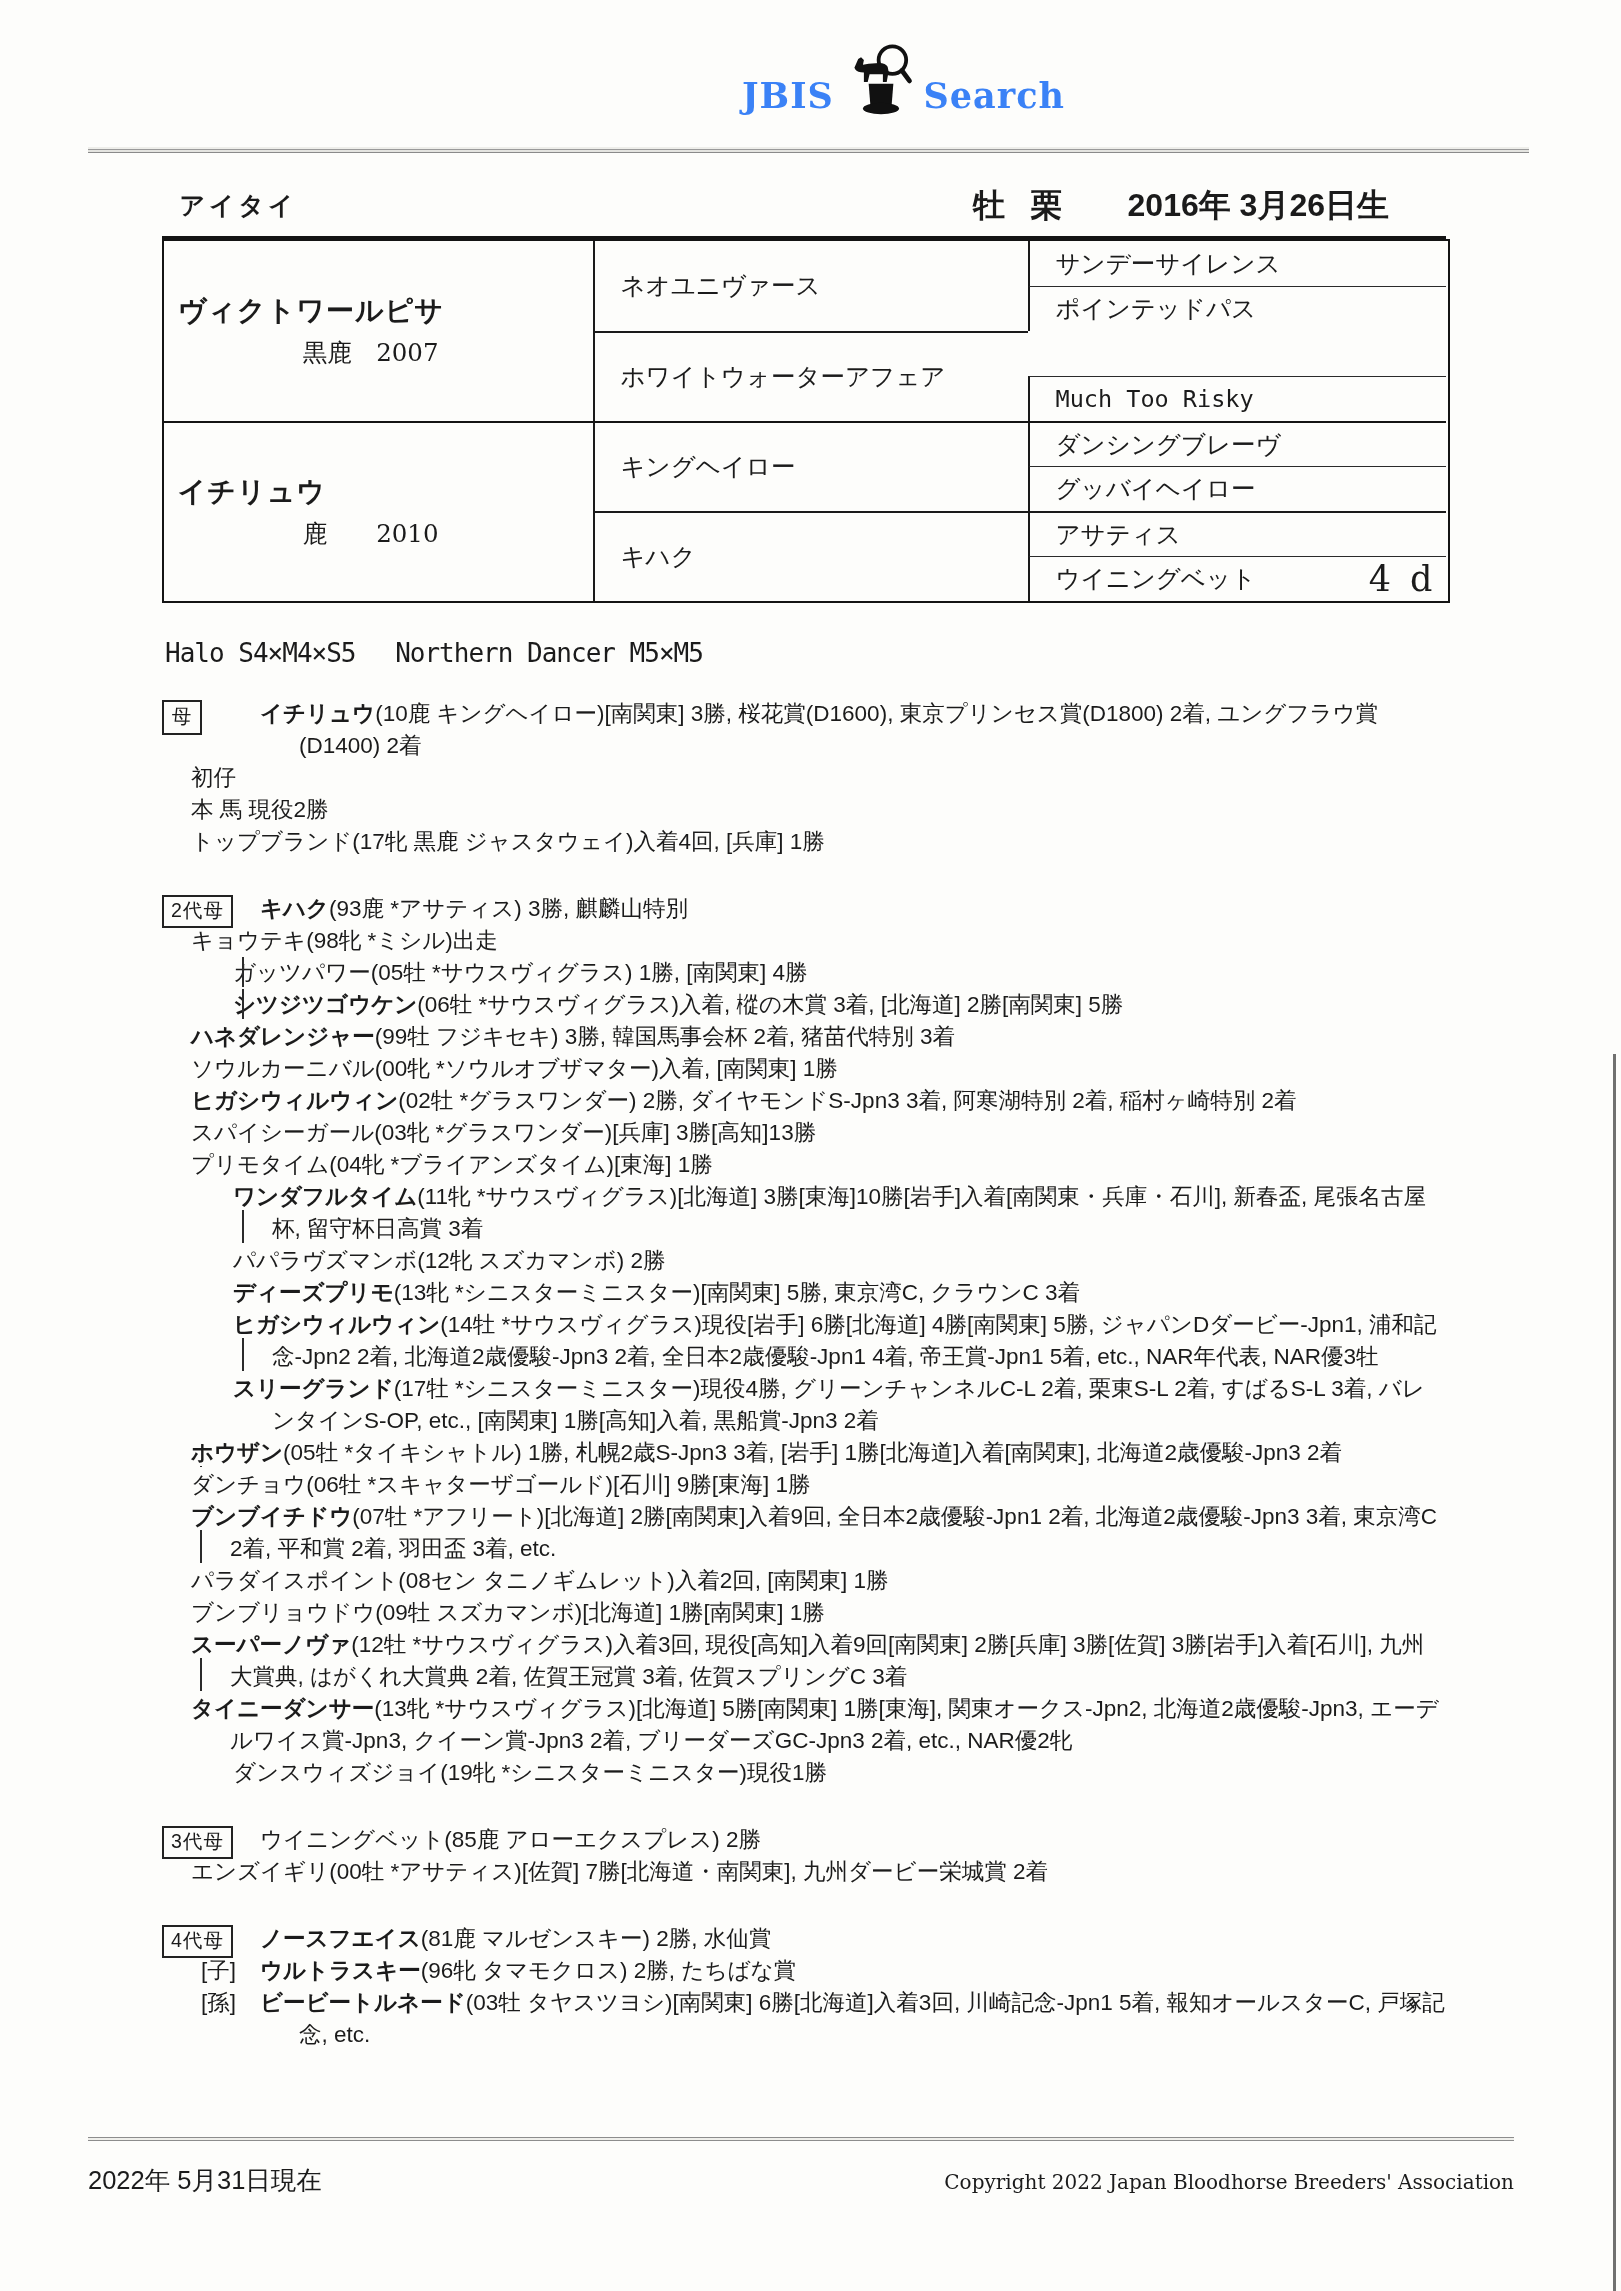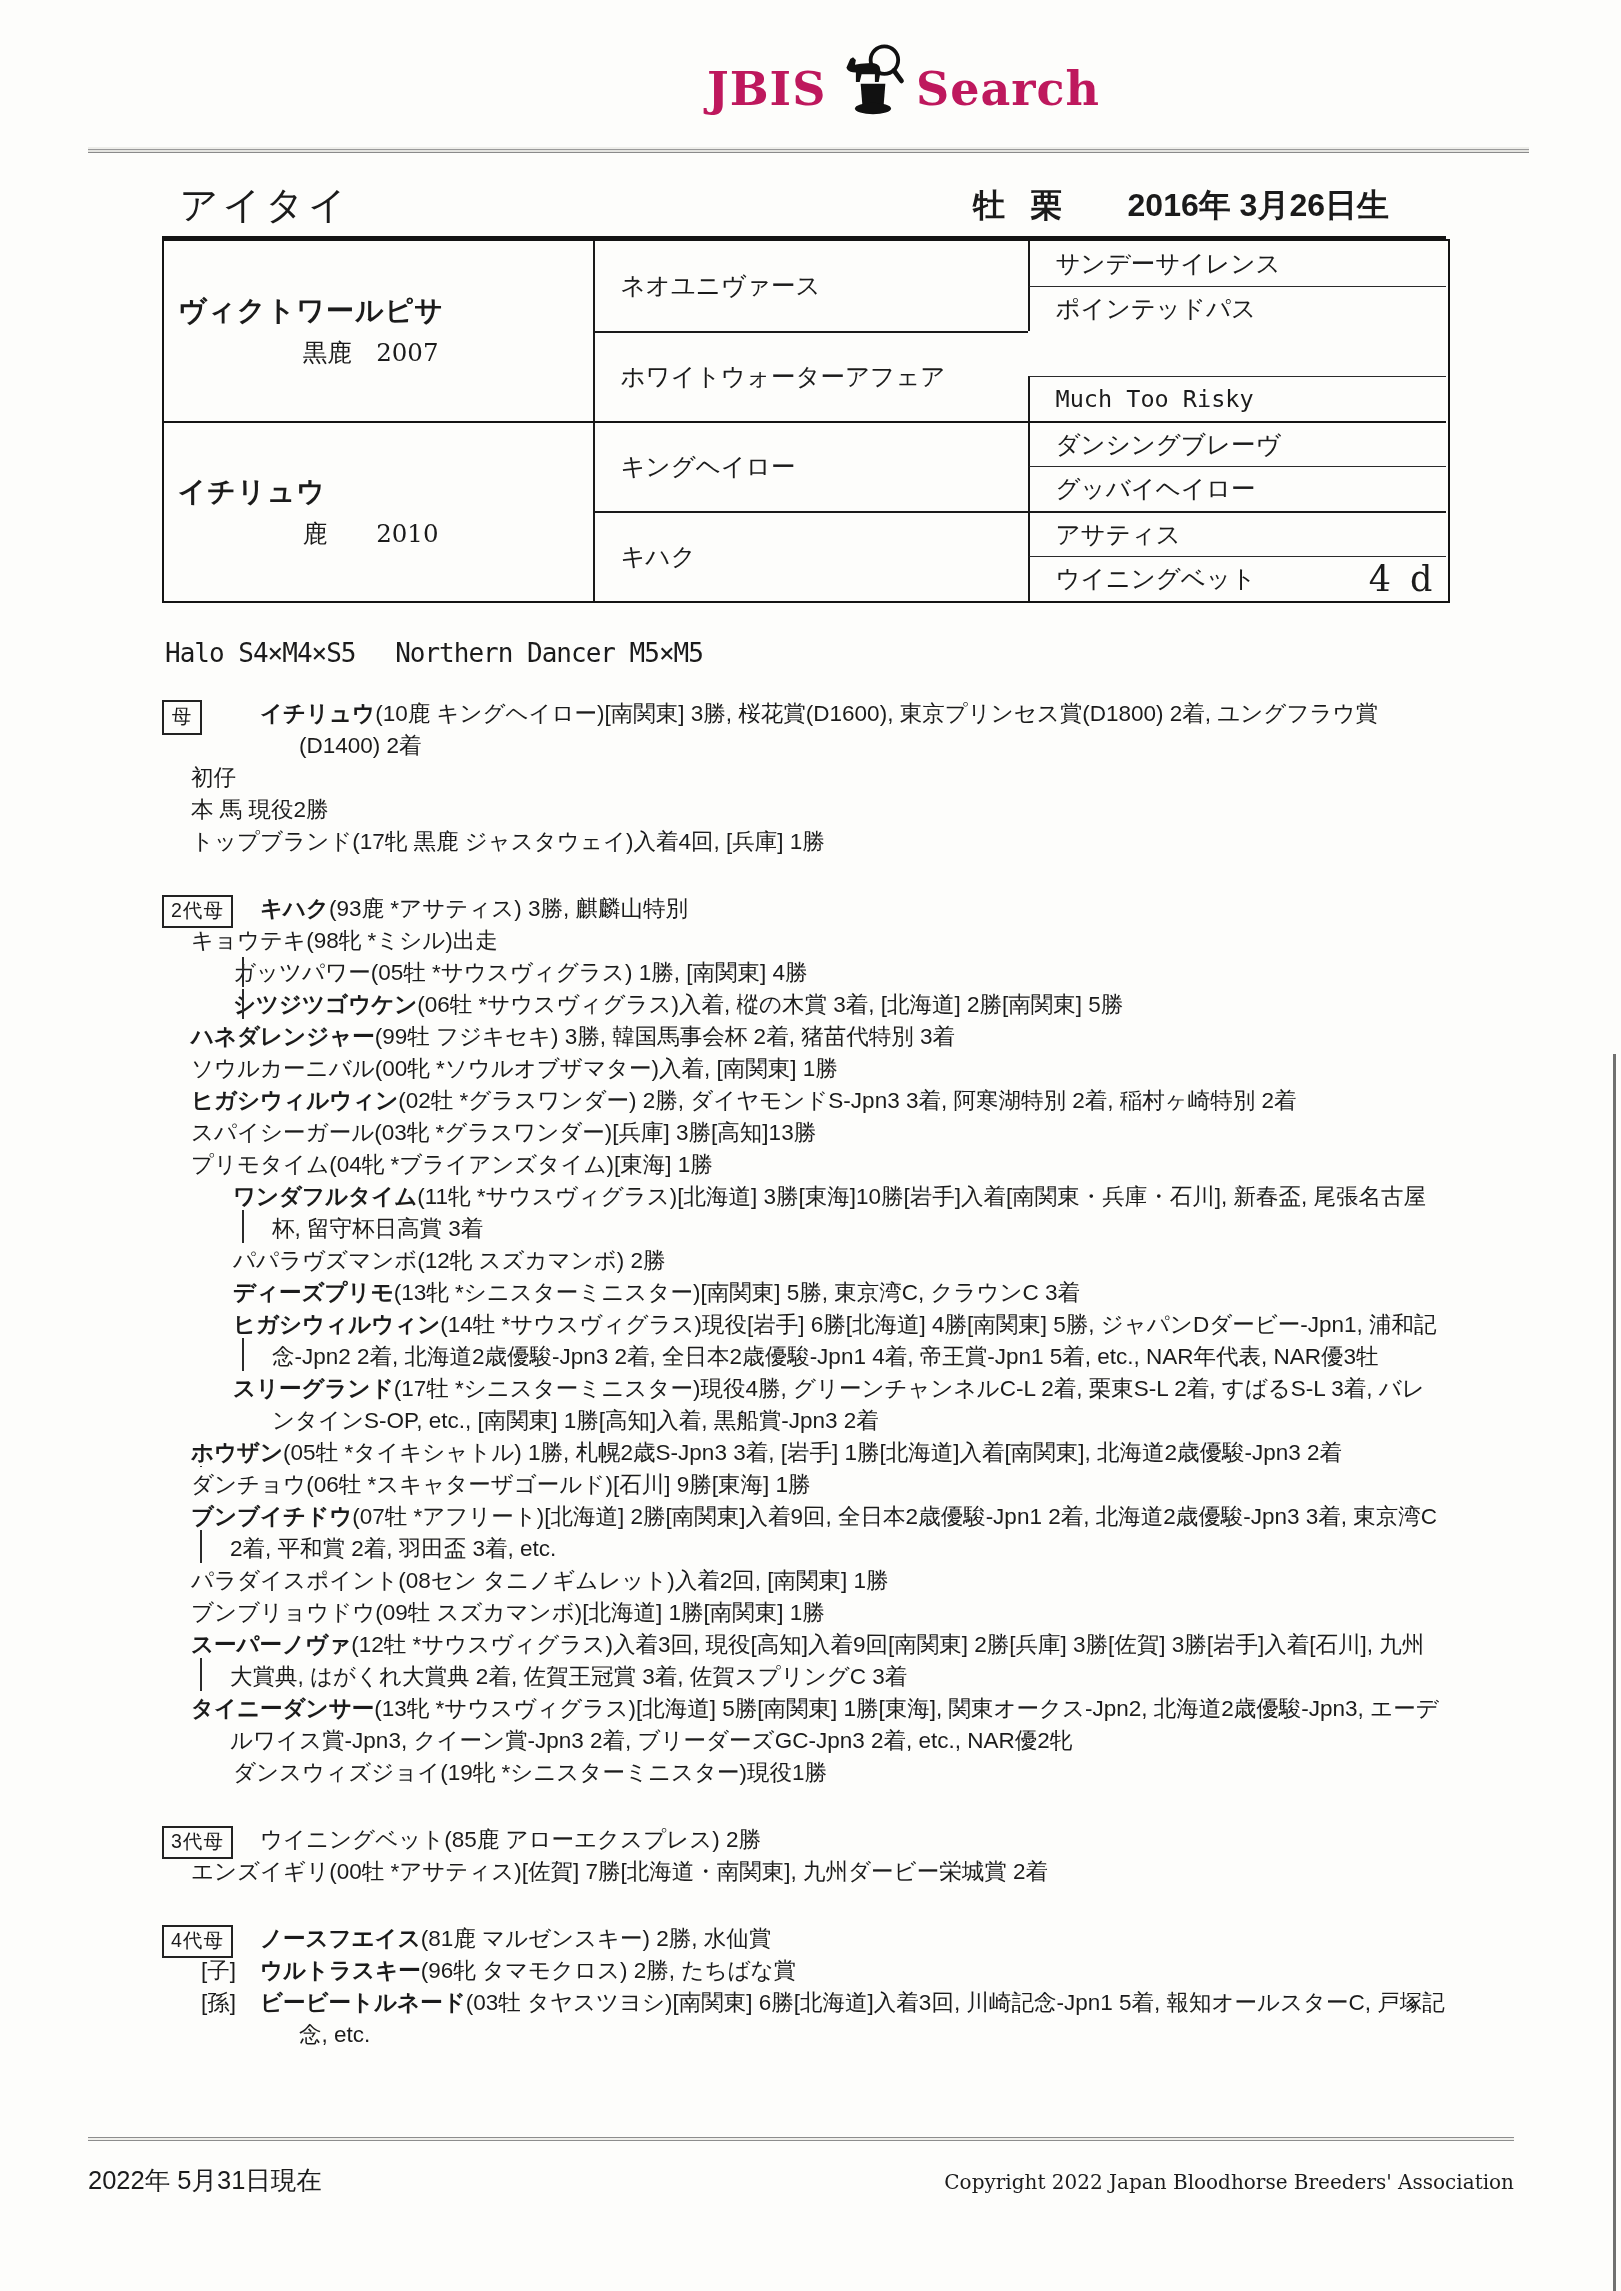--- a/index.html
+++ b/index.html
@@ -7,29 +7,29 @@
   .page {
     position:relative; width:1621px; height:2292px; margin:0 auto;
     background:#fdfdfb; color:#1b1b1b; overflow:hidden;
     font-family:"Liberation Sans","DejaVu Sans",sans-serif;
   }
   .scan-edge { position:absolute; right:4.9px; top:46%; bottom:0; width:2.9px; background:#4d4d4d; opacity:.8; }
 
   
   .logo { display:flex; align-items:flex-end; justify-content:center; transform:translateX(93px);
           padding-top:43px; height:116px; gap:3.9px; }
-  .logo-word { font-family:"DejaVu Serif","Liberation Serif",serif; font-size:46px; font-weight:bold; color:#be185d; letter-spacing:1px; }
+  .logo-word { font-family:"DejaVu Serif","Liberation Serif",serif; font-size:35px; font-weight:bold; color:#3b82f6; letter-spacing:1px; }
   .logo-icon { width:74px; height:76px; margin:0 2px -2px 5.9px; }
   .rule-band { margin:31px 0 0 88px; width:1441px; height:5.9px;
     background:repeating-linear-gradient(0deg,#8a8a8a 0 1px,#e4e4e0 1px 2.9px,#9a9a9a 2.9px 3.9px,#eeeeea 3.9px 5.9px); }
 
   
   .title-row { display:flex; align-items:center; justify-content:space-between;
     margin:29px 175px 0 162px; height:57px; border-bottom:3.9px solid #141414; padding-bottom:5.9px; }
-  .horse-title { font-size:38px; font-weight:normal; letter-spacing:3.9px; padding-left:17.6px; }
+  .horse-title { font-size:25px; font-weight:bold; letter-spacing:3.9px; padding-left:17.6px; }
   .title-right { display:flex; align-items:center; font-size:32px; font-weight:bold; padding-right:57px; }
   .title-right .sex { margin-right:25.5px; }
   .title-right .coat { margin-right:65px; }
 
   
   .ptable { margin-left:162px; width:1288px; display:grid;
     grid-template-columns:429px 435px 418px; grid-template-rows:repeat(8,45px);
     border:2.9px solid #141414; background:#fdfdfb; }
   .cell { display:flex; align-items:center; padding-left:25.5px; font-size:24.5px; overflow:hidden; white-space:nowrap; }
   .parent { flex-direction:column; align-items:flex-start; justify-content:center; padding-left:13.7px; }

